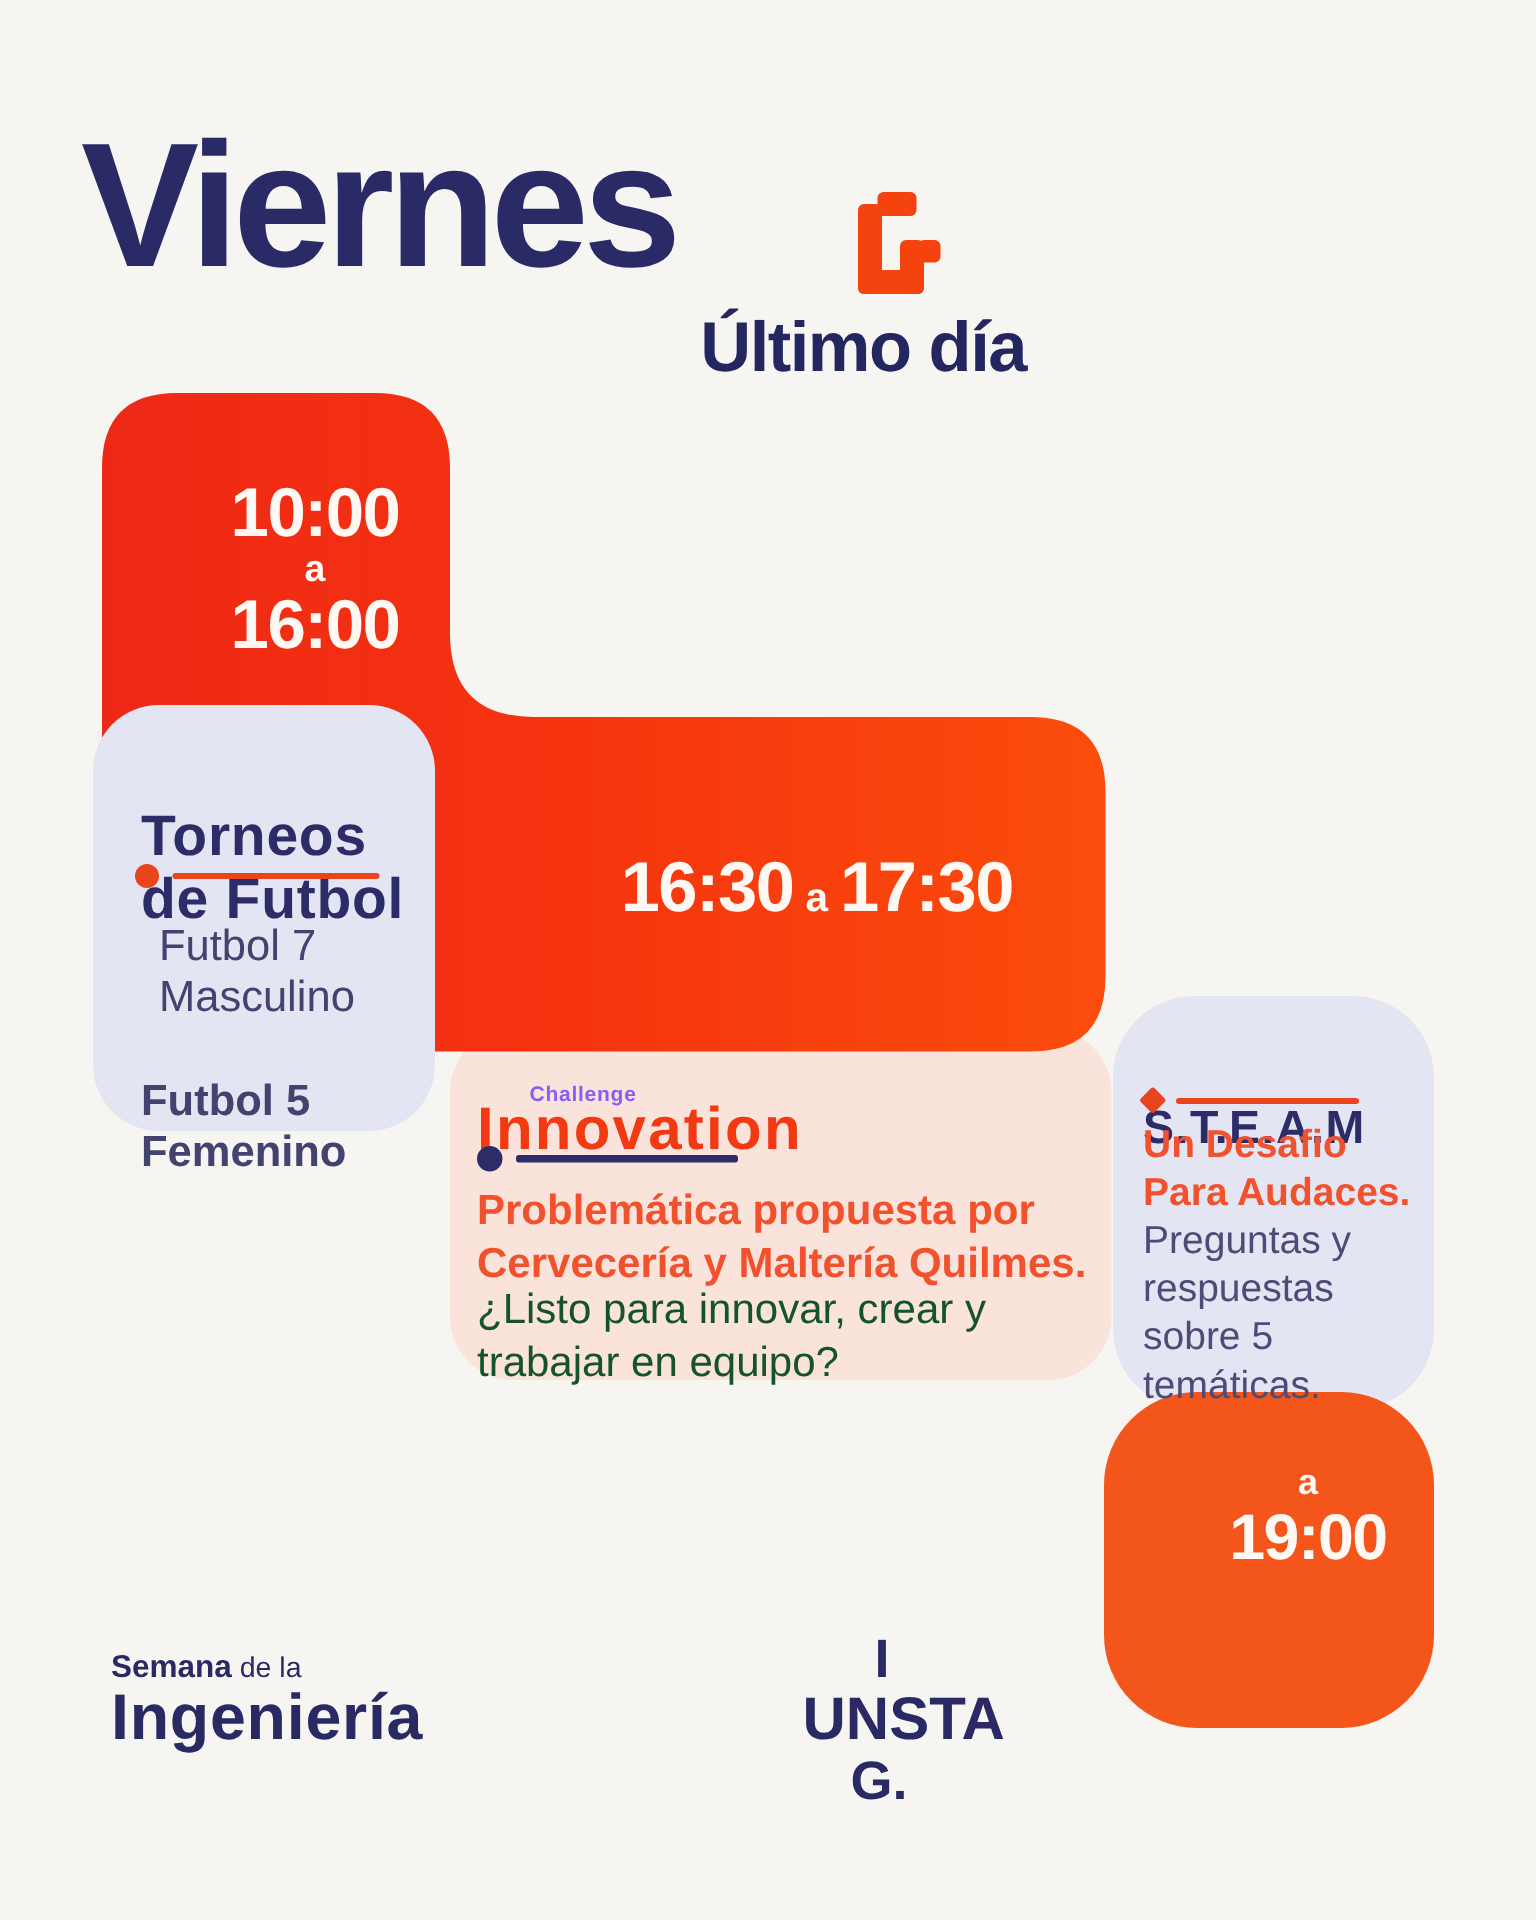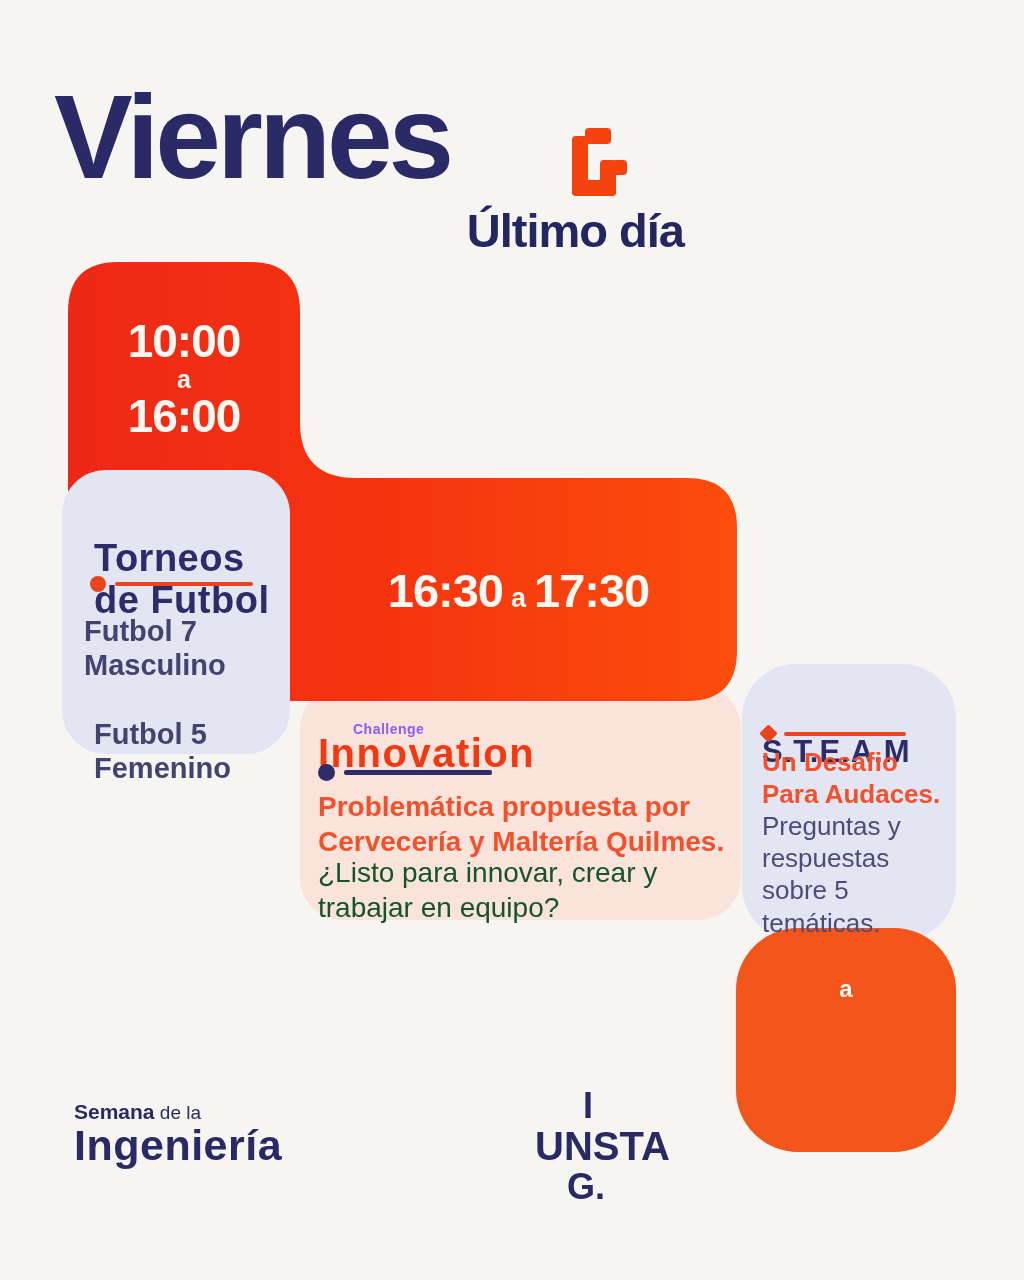--- a/index.html
+++ b/index.html
@@ -23,21 +23,21 @@
   .subtitle{
     left:340px; top:203px; width:344px; text-align:right;
     font-size:47px; font-weight:600; letter-spacing:-1px;
     color:#23265f;
   }
 
   
   .blobs{ left:0; top:0; }
 
   
-  .timeblock{ text-align:center; color:#fff8f3; font-weight:600; }
+  .timeblock{ text-align:center; color:#fff8f3; font-weight:600;padding-left:26px; }
   .tb1{ left:68px; top:318px; width:232px; }
   .tb1 .t{ font-size:46px; line-height:1.04; display:block; letter-spacing:-1px;}
   .tb1 .c{ font-size:25px; line-height:1.1; display:block; }
   .tb2{ left:300px; top:563px; width:437px; }
   .tb2 .t{ font-size:47px; letter-spacing:-1px;}
   .tb2 .c{ font-size:27px; padding:0 8px;}
   .tb3{ left:736px; top:975px; width:220px; }
   .tb3 .t{ font-size:43px; line-height:1.05; display:block; letter-spacing:-1px;}
   .tb3 .c{ font-size:24px; line-height:1.15; display:block;}
 
@@ -50,21 +50,21 @@
   .div-torneos{ left:90px; top:576px; }
   .div-torneos .line{ width:138px; }
   .div-innov{ left:318px; top:764px; }
   .div-innov .dot{ background:#2b2c68; width:17px; height:17px;}
   .div-innov .line{ background:#2b2c68; width:148px; height:5px;}
   .div-steam{ left:762px; top:727px; }
   .div-steam .dot{ border-radius:2px; transform:rotate(45deg); width:13px; height:13px;}
   .div-steam .line{ width:122px; }
 
   .body-text{ color:#42436f; font-size:29px; line-height:1.17; }
-  .futbol-item1{ left:84px; top:615px;font-weight:bold; }
+  .futbol-item1{ left:106px; top:615px; }
   .futbol-item2{ left:94px; top:718px;font-weight:bold; }
 
   .eyebrow{ left:353px; top:721px; font-size:14px; font-weight:700; color:#8b5cf6; letter-spacing:0.5px;}
   .innov-title{ left:318px; top:731px; font-size:40px; font-weight:700; color:#f23911; letter-spacing:1.5px;}
   .highlight{ color:#f2512d; font-weight:700; }
   .innov-high{ left:318px; top:789px; font-size:28px; line-height:1.25;}
   .innov-desc{ left:318px; top:855px; font-size:28px; line-height:1.25; color:#14532d;}
 
   .steam-title{ left:762px; top:690px; font-size:31px; letter-spacing:1px;}
   .steam-high{ left:762px; top:747px; font-size:26px; line-height:1.22;}
@@ -161,20 +161,21 @@
 </div>
 <div class="abs highlight steam-high pre">Un Desafio
 Para Audaces.</div>
 <div class="abs steam-desc pre">Preguntas y
 respuestas
 sobre 5
 temáticas.</div>
 
 <div class="abs timeblock tb3">
   <span class="c">a</span>
+  <span class="t">19:00</span>
 </div>
 
 <div class="abs semana">
   <div class="row1"><b>Semana</b><span> de la</span></div>
   <div class="row2">Ingeniería</div>
 </div>
 
 <div class="abs unsta">
   <span class="l1">I</span>
   <span class="l2">UNSTA</span>

